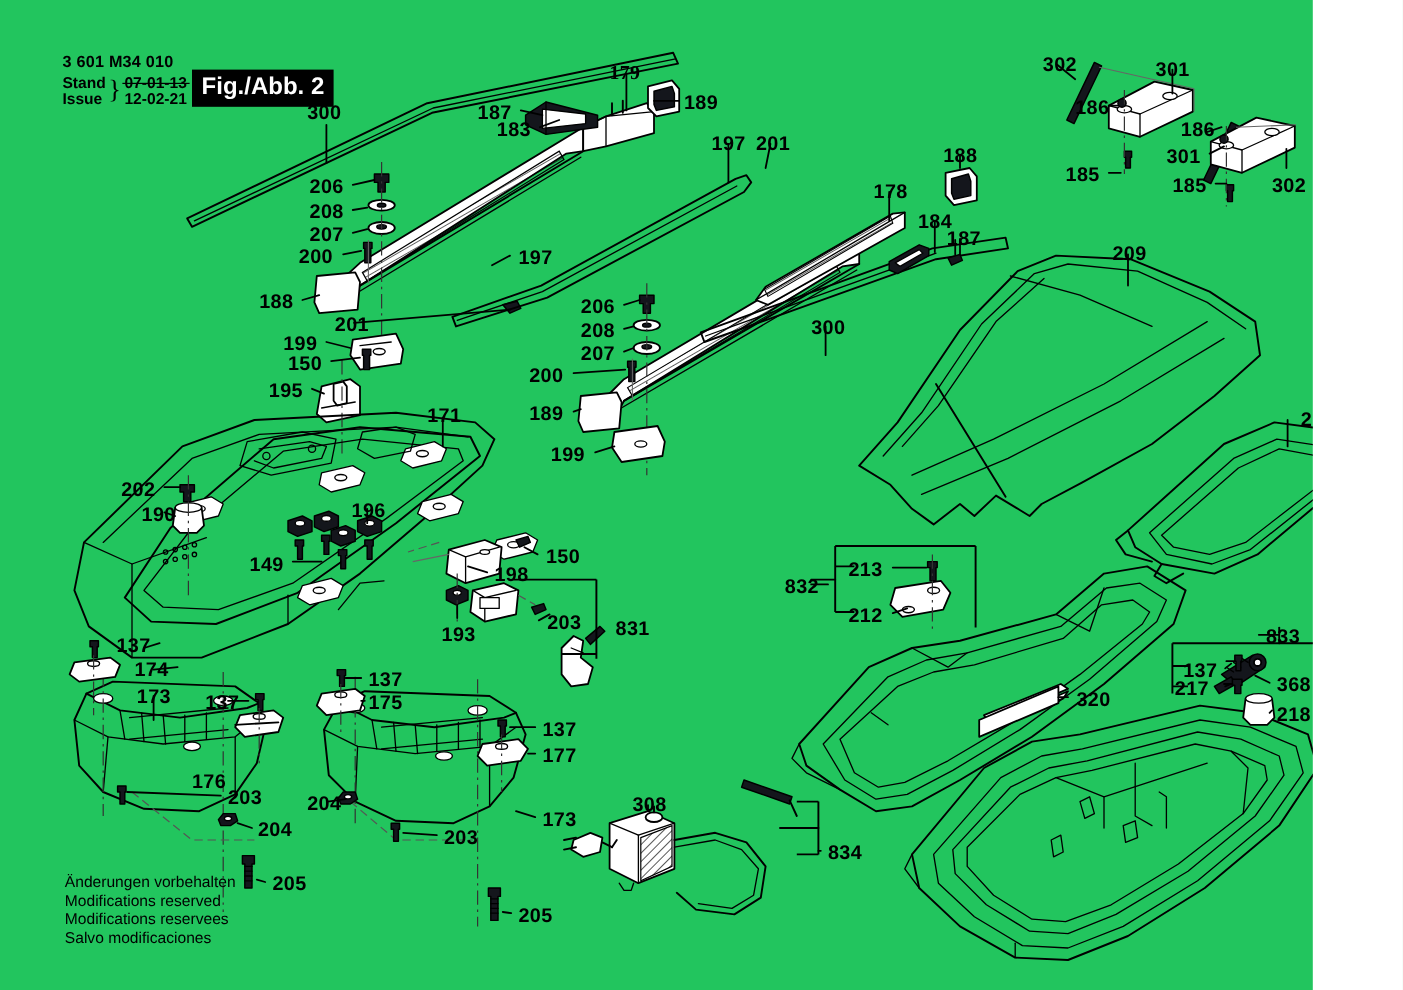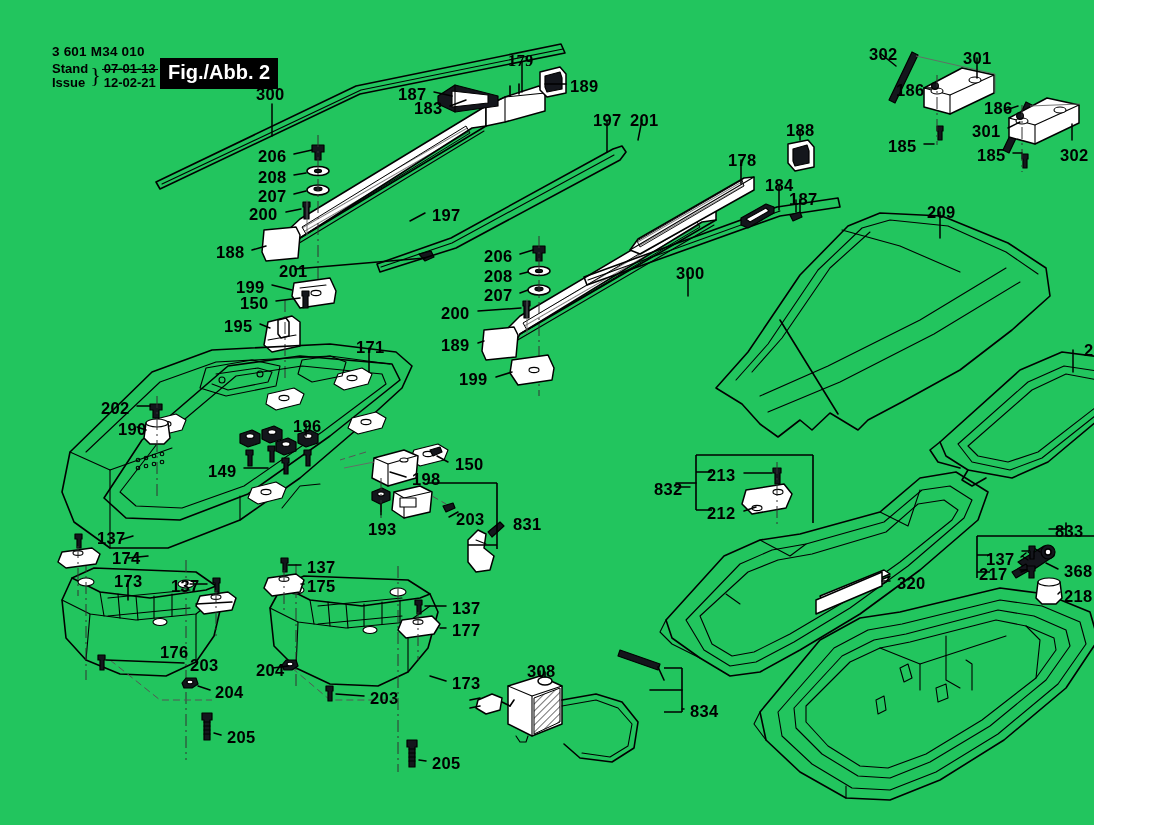--- a/index.html
+++ b/index.html
@@ -673,14 +673,20 @@
       <div class="lab" style="left: 707px; top: 467px;">213</div>
       <div class="lab" style="left: 707px; top: 505px;">212</div>
       <div class="lab" style="left: 897px; top: 575px;">320</div>
       <div class="lab" style="left: 1055px; top: 523px;">833</div>
       <div class="lab" style="left: 986px; top: 551px;">137</div>
       <div class="lab" style="left: 963px; top: 566px; margin-left: 16px;">217</div>
       <div class="lab" style="left: 1064px; top: 563px;">368</div>
       <div class="lab" style="left: 1064px; top: 588px;">218</div>
     </div>
 
+  <div id="footer">
+    <div>Änderungen vorbehalten</div>
+    <div>Modifications reserved</div>
+    <div>Modifications reservees</div>
+    <div>Salvo modificaciones</div>
+  </div>
 
 </div>
 
 </body></html>

